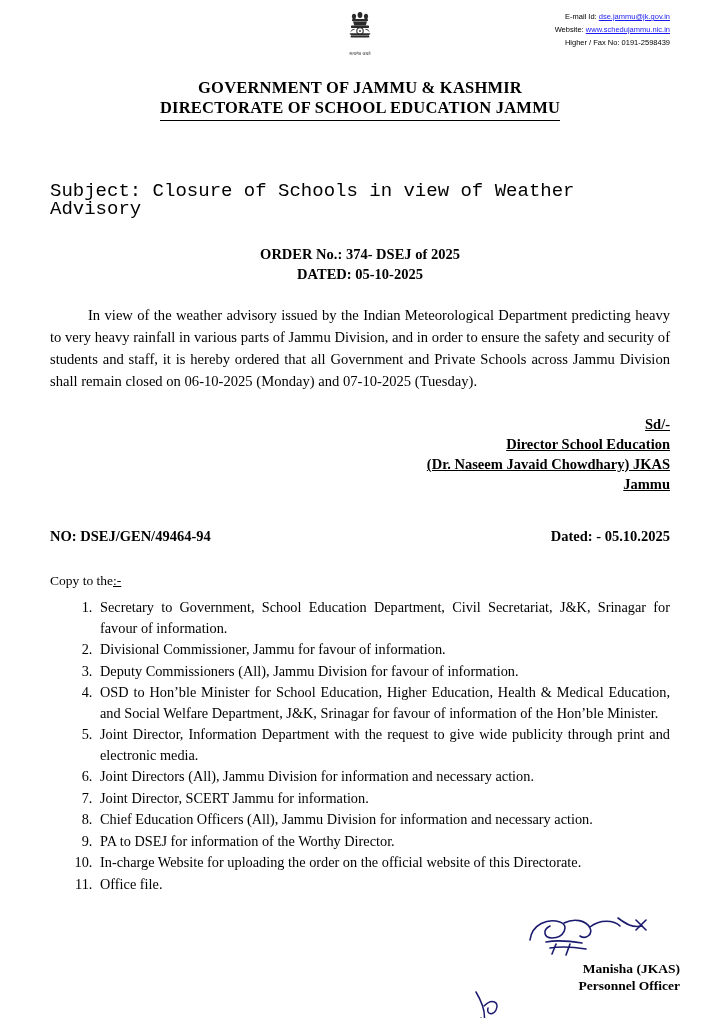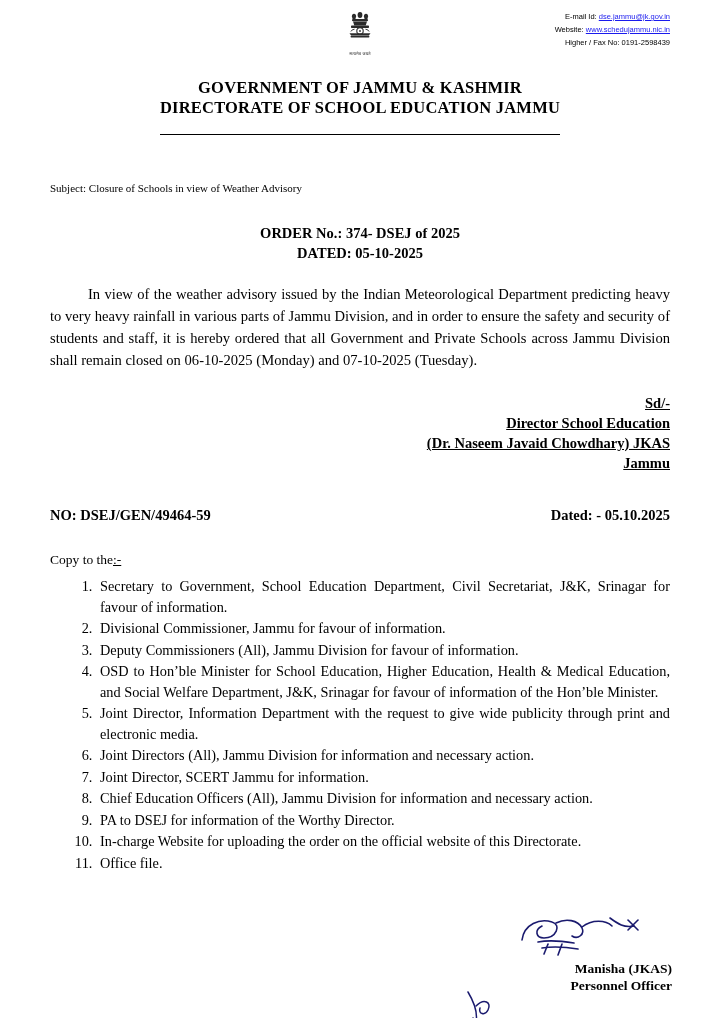--- a/index.html
+++ b/index.html
@@ -67,32 +67,33 @@
     font-size: 16.5px;
     letter-spacing: .2px;
     margin-top: 12px;
     line-height: 20px;
   }
   .govt-title .line2 {
     display: block;
     border-bottom: 1.6px solid #000;
     width: fit-content;
     margin: 0 auto;
-    padding-bottom: 16px;
+    padding-bottom: 2px;
   }
 
   .body-wrap {
     padding: 0 50px;
     box-sizing: border-box;
   }
 
   .subject {
-    margin-top: 44px;
-    font-size: 11px;
+    margin-top: 61px;
+    font-size: 19px;
     line-height: 18px;
+    font-family: Liberation Mono, monospace;
   }
 
   .order-block {
     text-align: center;
     font-weight: bold;
     font-size: 14.5px;
     margin-top: 26px;
     line-height: 20px;
   }
 
@@ -135,21 +136,21 @@
   }
   ol.dist li {
     margin-bottom: 1px;
     text-align: justify;
     padding-left: 4px;
   }
 
   
   .footer-sign {
     position: absolute;
-    right: 48px;
+    right: 40px;
     bottom: 24px;
     text-align: right;
     font-weight: bold;
     font-size: 13.5px;
     line-height: 17px;
   }
   .scribble {
     position: relative;
     height: 46px;
     width: 190px;
@@ -223,21 +224,21 @@
     <div class="para">In view of the weather advisory issued by the Indian Meteorological Department predicting heavy to very heavy rainfall in various parts of Jammu Division, and in order to ensure the safety and security of students and staff, it is hereby ordered that all Government and Private Schools across Jammu Division shall remain closed on 06-10-2025 (Monday) and 07-10-2025 (Tuesday).</div>
 
     <div class="sign-block">
       <div>Sd/-</div>
       <div>Director School Education</div>
       <div>(Dr. Naseem Javaid Chowdhary) JKAS</div>
       <div>Jammu</div>
     </div>
 
     <div class="ref-row">
-      <div>NO: DSEJ/GEN/49464-59</div>
+      <div>NO: DSEJ/GEN/49464-94</div>
       <div>Dated: - 05.10.2025</div>
     </div>
 
     <div class="copyto">
       <span>Copy to the</span><span class="u">:-</span>
     </div>
 
     <ol class="dist">
       <li>Secretary to Government, School Education Department, Civil Secretariat, J&amp;K, Srinagar for favour of information.</li>
       <li>Divisional Commissioner, Jammu for favour of information.</li>

